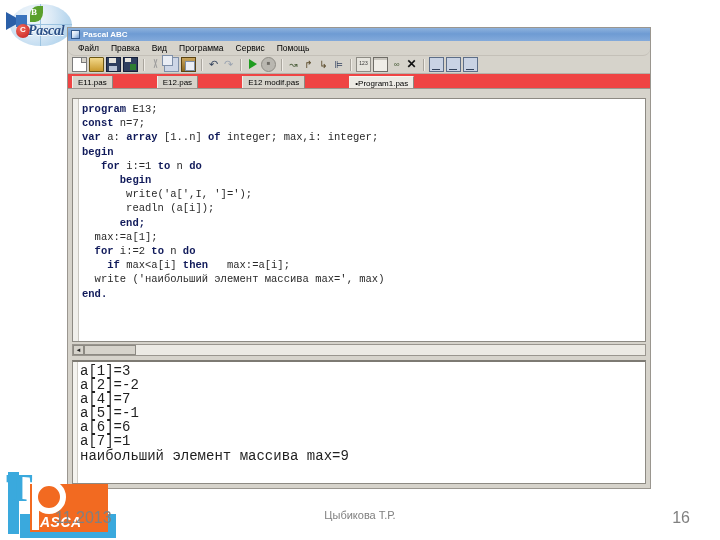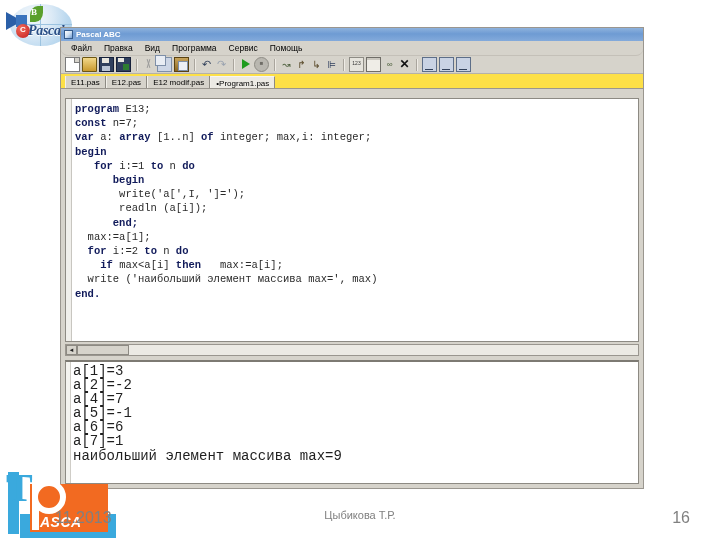--- a/index.html
+++ b/index.html
@@ -37,21 +37,21 @@
   }
   .slide-logo .redball span{position:absolute;left:4px;top:1px;color:#fff;font-size:8px;font-weight:bold;}
   .slide-logo .ptext{
     position:absolute;left:26px;top:23px;font-family:"Liberation Serif",serif;font-size:14px;
     font-weight:bold;font-style:italic;color:#2b4f86;letter-spacing:-.3px;
     text-shadow:0 1px 0 #fff;
   }
 
   
   .win{
-    position:absolute;left:60px;top:27px;width:584px;height:462px;
+    position:absolute;left:67px;top:27px;width:584px;height:462px;
     background:#d6d3cb;border:1px solid #9a968f;box-sizing:border-box;
   }
   .titlebar{
     height:13px;background:linear-gradient(to bottom,#8eb2dd 0%,#6e9bd3 45%,#83aadb 100%);
     display:flex;align-items:center;padding:0 2px;
   }
   .titlebar .ticon{
     width:9px;height:9px;margin-right:3px;margin-left:1px;
     background:linear-gradient(135deg,#ffffff 0%,#cfe0f2 50%,#6f9ad0 100%);
     border:1px solid #355b8c;box-sizing:border-box;
@@ -102,22 +102,23 @@
   .ic-g1{color:#4a5d3a;} .ic-g2{color:#5a4a2a;} .ic-g3{color:#5a4a2a;} .ic-g4{color:#2f3f5e;}
   .ic-123{border:1px solid #8e8c85;background:#e6e4dd;font-size:5px;line-height:11px;text-align:center;color:#333;}
   .ic-win{border:1px solid #6f6d67;background:#efede7;}
   .ic-win:before{content:"";position:absolute;left:0;top:0;right:0;height:2px;background:#cac7bf;}
   .ic-inf{color:#4a5d3a;font-size:8px;line-height:13px;text-align:center;}
   .ic-x{color:#111;font-size:12px;line-height:12px;text-align:center;font-weight:bold;}
   .ic-b1,.ic-b2,.ic-b3{background:#c9d3e4;border:1px solid #5d6e88;}
   .ic-b1:after,.ic-b2:after,.ic-b3:after{content:"";position:absolute;left:2px;bottom:1px;width:8px;height:1px;background:#33425c;}
 
   .tabsrow{
-    height:14px;background:#fde047;display:flex;align-items:flex-end;padding-left:4px;
+    height:14px;background:#ef4444;display:flex;align-items:flex-end;padding-left:4px;
     border-bottom:1px solid #9a968f;
+    gap:44px;
   }
   .tab{
     font-size:8px;color:#000;padding:1px 5px 1px 5px;line-height:11px;white-space:nowrap;
     border-left:1px solid #f2f0ea;border-right:1px solid #8d8a83;background:#d6d3cb;
     height:12px;box-sizing:border-box;
   }
   .tab.active{background:#eceae4;border-top:1px solid #f6f5f1;font-weight:normal;}
 
   
   .editor{

